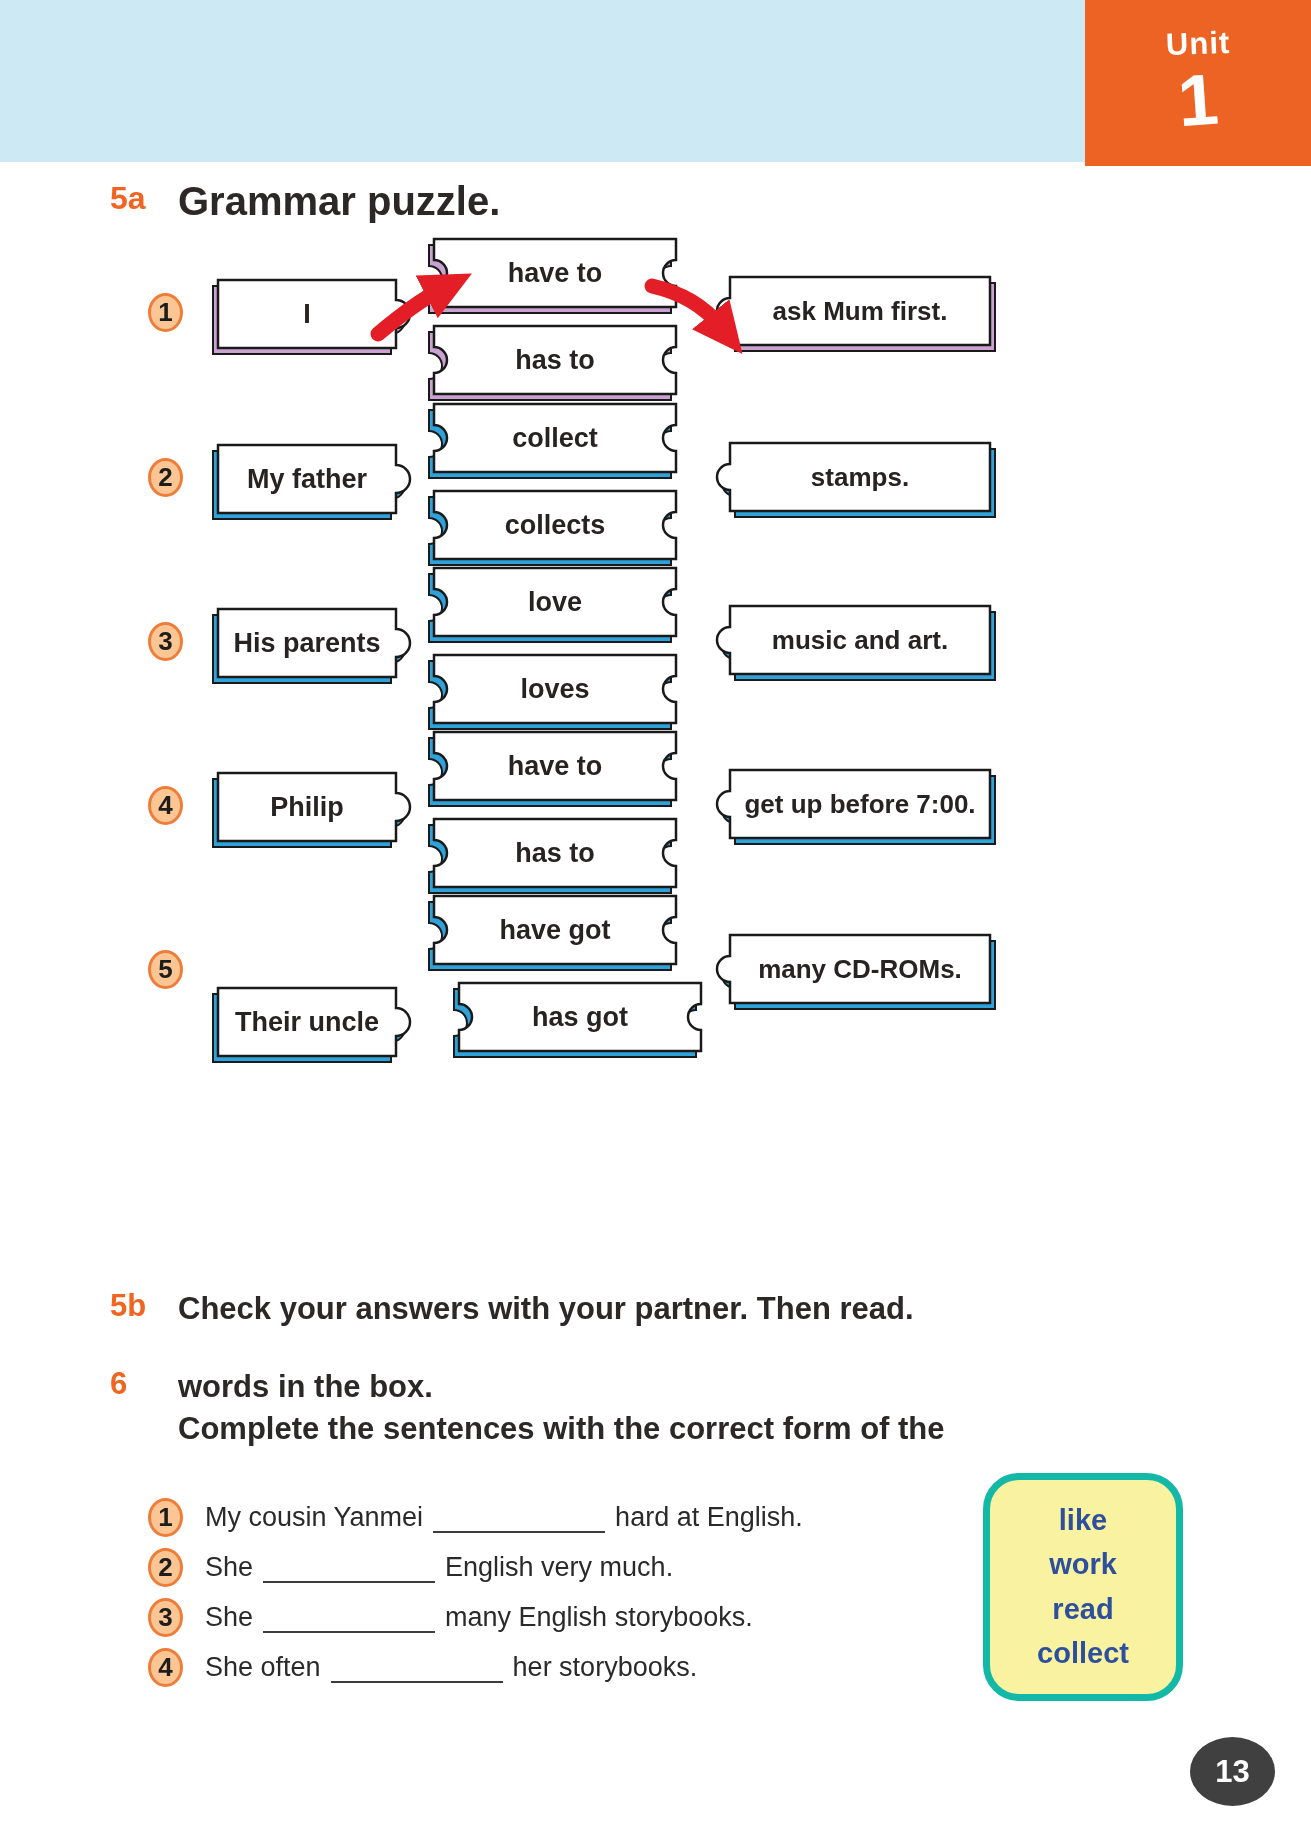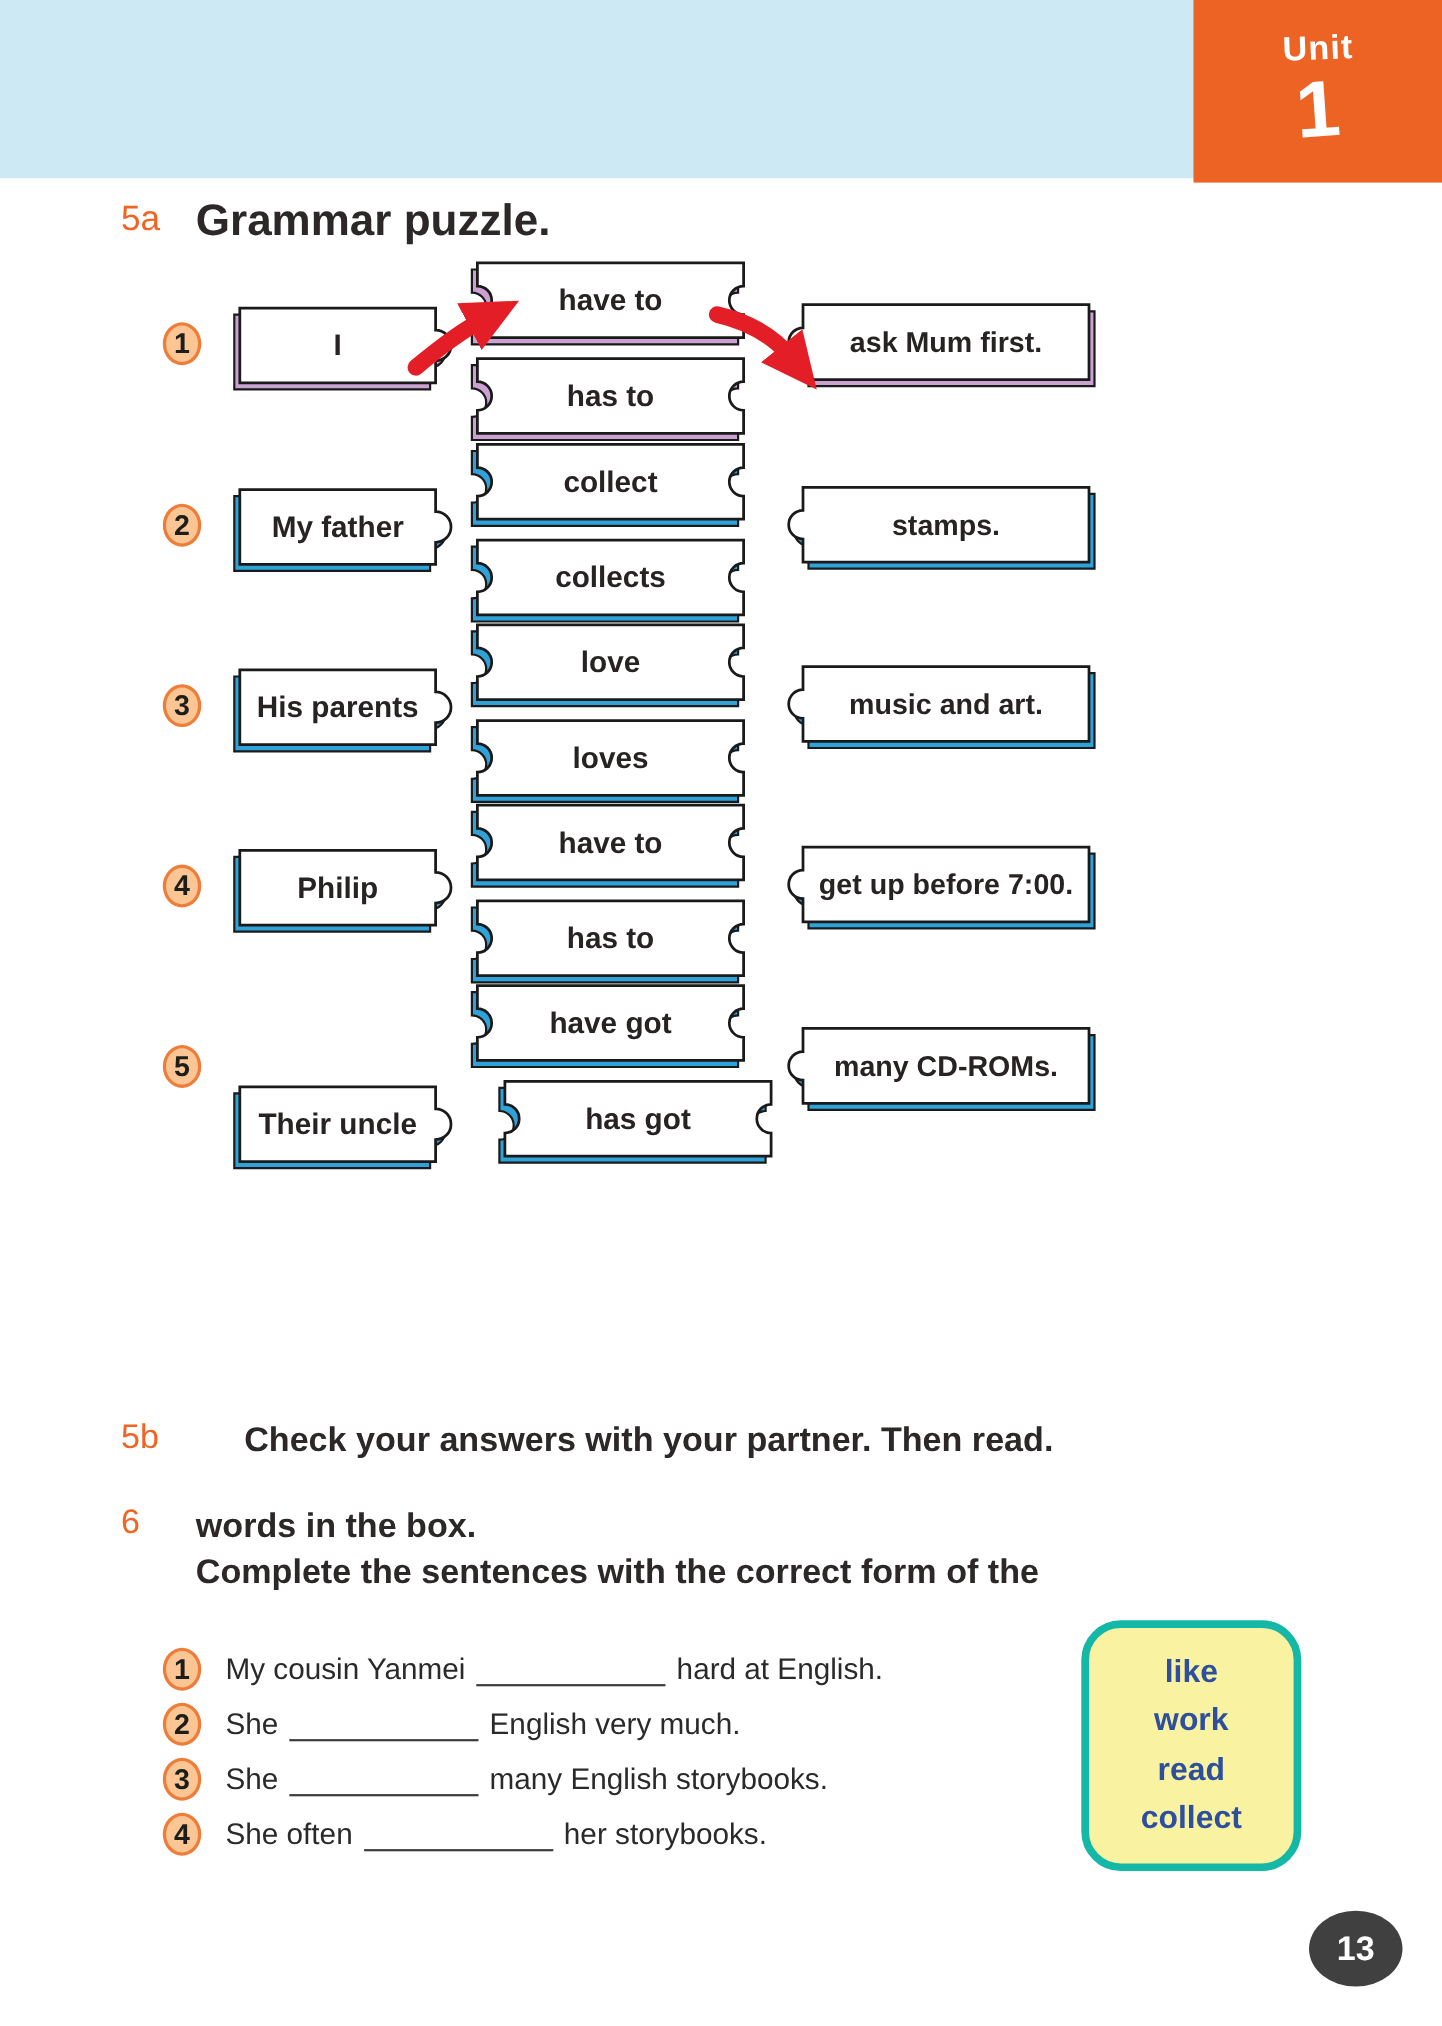--- a/index.html
+++ b/index.html
@@ -9,21 +9,21 @@
 
   
   .header-band { position:absolute; left:0; top:0; width:1311px; height:162px; background:#cde9f3; }
   .unit-tab { position:absolute; left:1085px; top:0; width:226px; height:166px; background:#ec6323;
               display:flex; flex-direction:column; align-items:center; justify-content:flex-start; }
   .unit-word { color:#ffffff; font-weight:bold; font-size:31px; margin-top:26px; transform:rotate(-2deg); letter-spacing:1px; }
   .unit-num  { color:#ffffff; font-weight:bold; font-size:72px; line-height:1; margin-top:2px; transform:rotate(-4deg); }
 
   
   .sec { position:absolute; display:flex; align-items:flex-start; }
-  .secnum { color:#f16522; font-weight:normal; font-size:32px; width:68px; flex:none; }
+  .secnum { color:#f16522; font-weight:bold; font-size:32px; width:68px; flex:none; }
   .sectitle { font-weight:bold; font-size:40px; color:#2b2827; line-height:42px; }
 
   
   .circle { position:absolute; width:35px; height:39px; border-radius:50%; background:#fbc694;
             border:3px solid #ef7d3a; display:flex; align-items:center; justify-content:center;
             font-weight:bold; font-size:26px; color:#1d1d1b; }
 
   
   .piece { position:absolute; }
   .piece svg { display:block; }
@@ -249,21 +249,21 @@
       </svg>
       <div class="plabel">many CD-ROMs.</div>
     </div>
   </div>
 
   <svg id="arrows" width="1311" height="1842" viewBox="0 0 1311 1842">
     <path d="M 378 334 Q 415 303 440 290" fill="none" stroke="#e31e26" stroke-width="15" stroke-linecap="round" marker-end="url(#ah)"></path>
     <path d="M 652 286 Q 696 296 720 326" fill="none" stroke="#e31e26" stroke-width="15" stroke-linecap="round" marker-end="url(#ah)"></path>
   </svg>
 
-  <div class="sec" style="left:110px; top:1288px;gap:44px;">
+  <div class="sec" style="left:110px; top:1288px;">
     <div class="secnum" style="font-size:31px;">5b</div>
     <div class="sectitle" style="font-size:31px;">Check your answers with your partner. Then read.</div>
   </div>
 
   <div class="sec" style="left:110px; top:1366px;">
     <div class="secnum" style="font-size:31px;">6</div>
     <div class="sectitle" style="font-size:31px; width:860px;">
       <div>words in the box.</div>
       <div>Complete the sentences with the correct form of the</div>
     </div>

